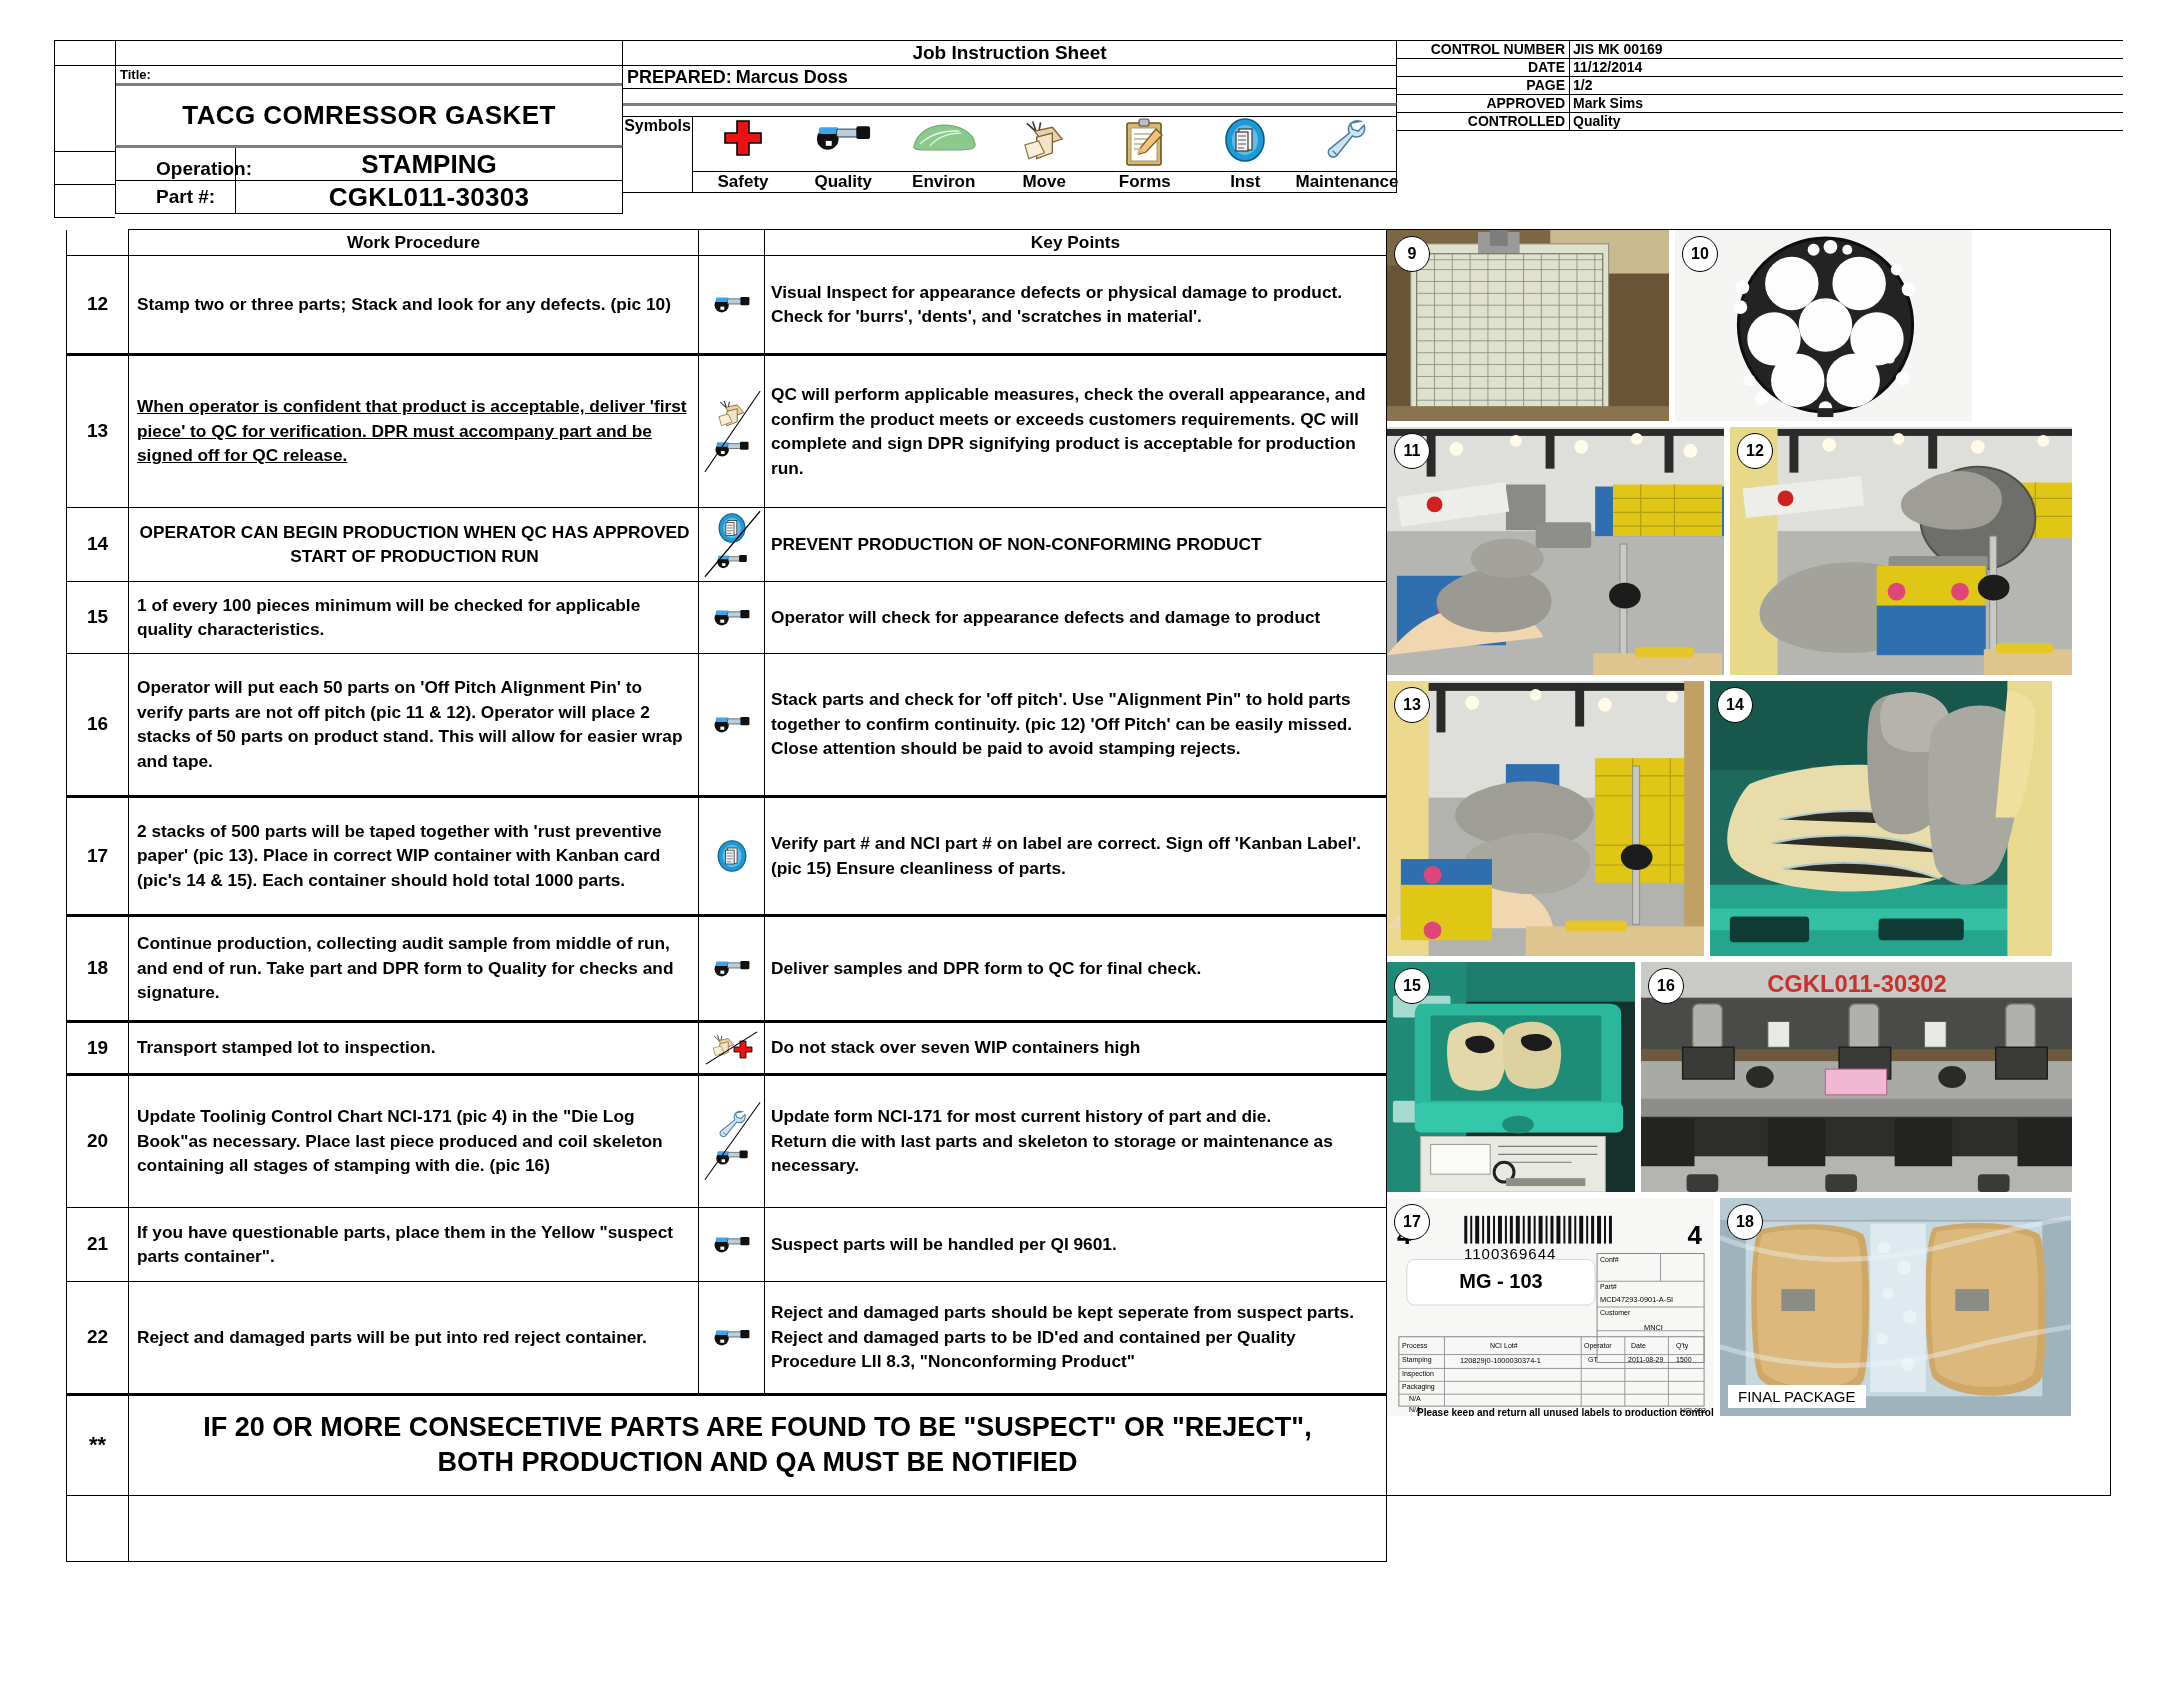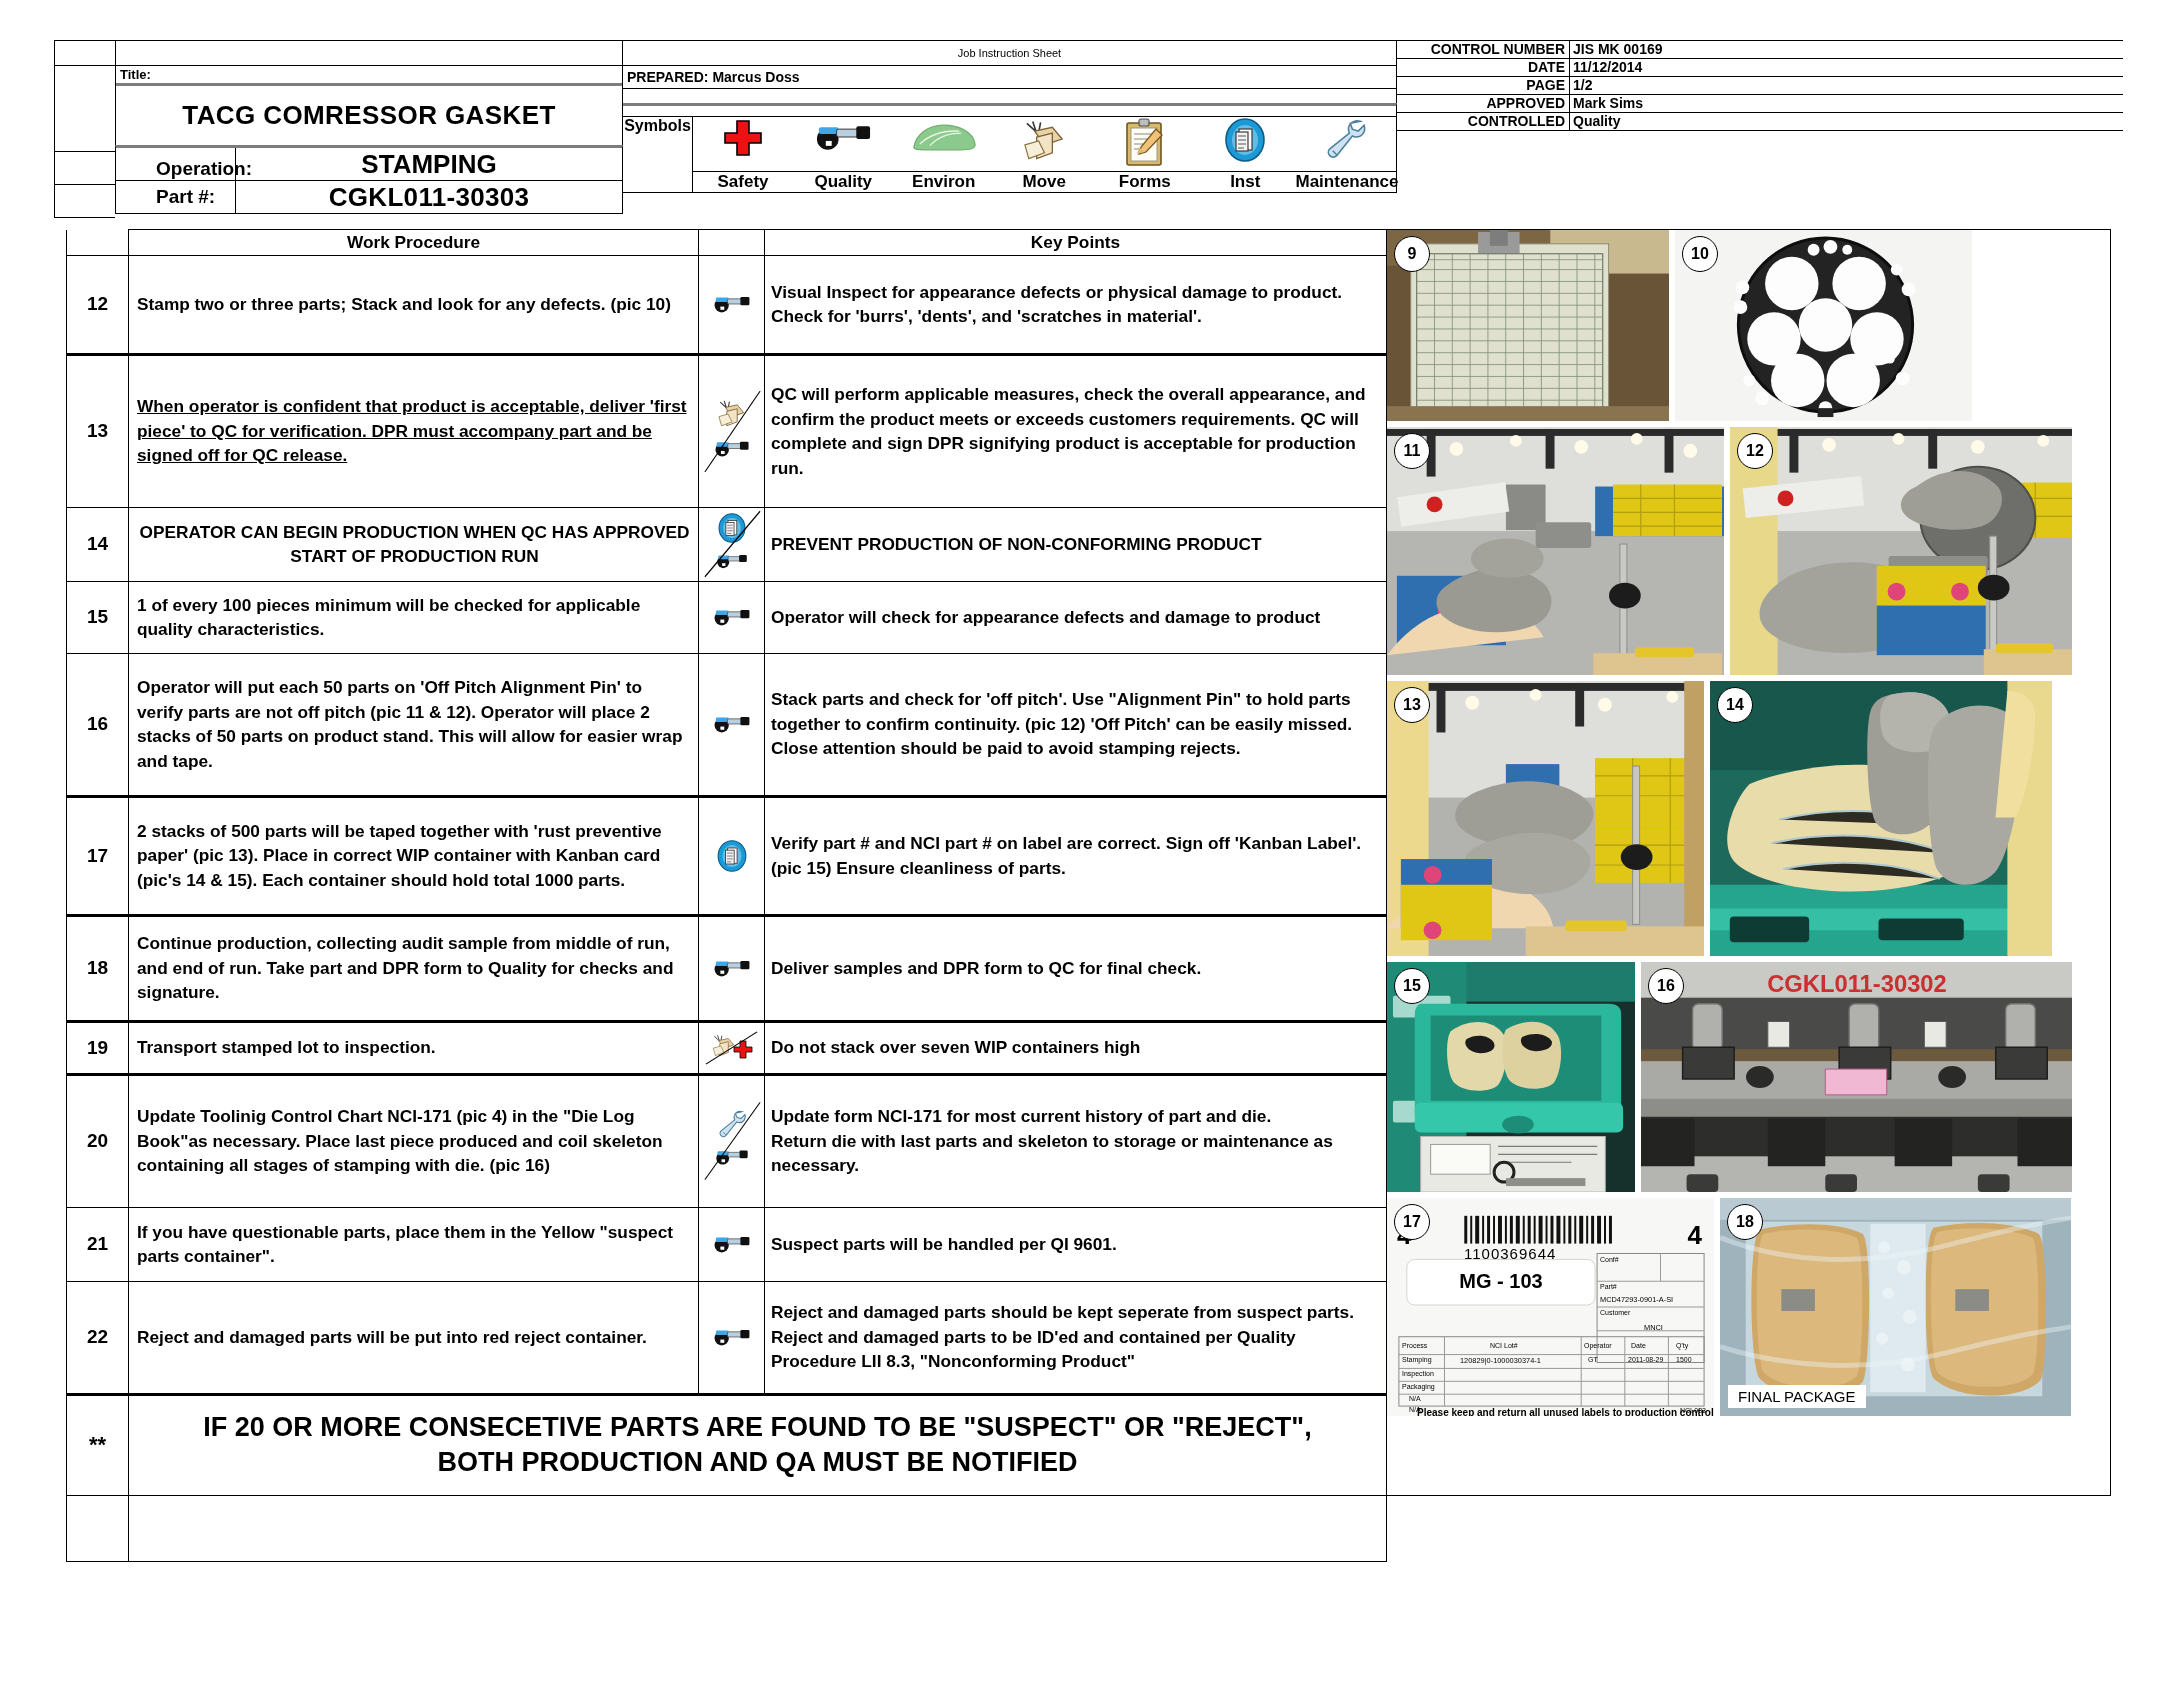--- a/index.html
+++ b/index.html
@@ -14,22 +14,22 @@
   
   .hdr{width:2069px;table-layout:fixed;border:none;}
   .hdr td{border:none;padding:0;vertical-align:top;}
 
   .t-title{font-size:13px;font-weight:bold;padding:1px 4px;}
   .t-big{font-size:26px;font-weight:bold;text-align:center;letter-spacing:0.4px;}
   .t-op{font-size:26px;font-weight:bold;text-align:center;}
   .t-lab{font-size:19px;font-weight:bold;padding-left:4px;margin-left:36px;}
   .t-part{font-size:26px;font-weight:bold;text-align:center;letter-spacing:0.3px;}
 
-  .jis{font-size:11px;font-weight:normal;text-align:center;}
-  .prep{font-size:14px;font-weight:bold;padding-left:4px;}
+  .jis{font-size:19px;font-weight:bold;text-align:center;}
+  .prep{font-size:18px;font-weight:bold;padding-left:4px;}
 
   
   .symtbl{width:100%;table-layout:fixed;border-collapse:collapse;}
   .symtbl td{border:none;}
   .symlabel{font-size:16px;font-weight:bold;text-align:center;width:69px;
             border-right:1px solid #000 !important;}
   .symicon{height:51px;text-align:center;vertical-align:middle;}
   .symname{font-size:17px;font-weight:bold;text-align:center;padding-top:1px;}
   .symrow-sep{border-top:1px solid #000 !important;}
 

